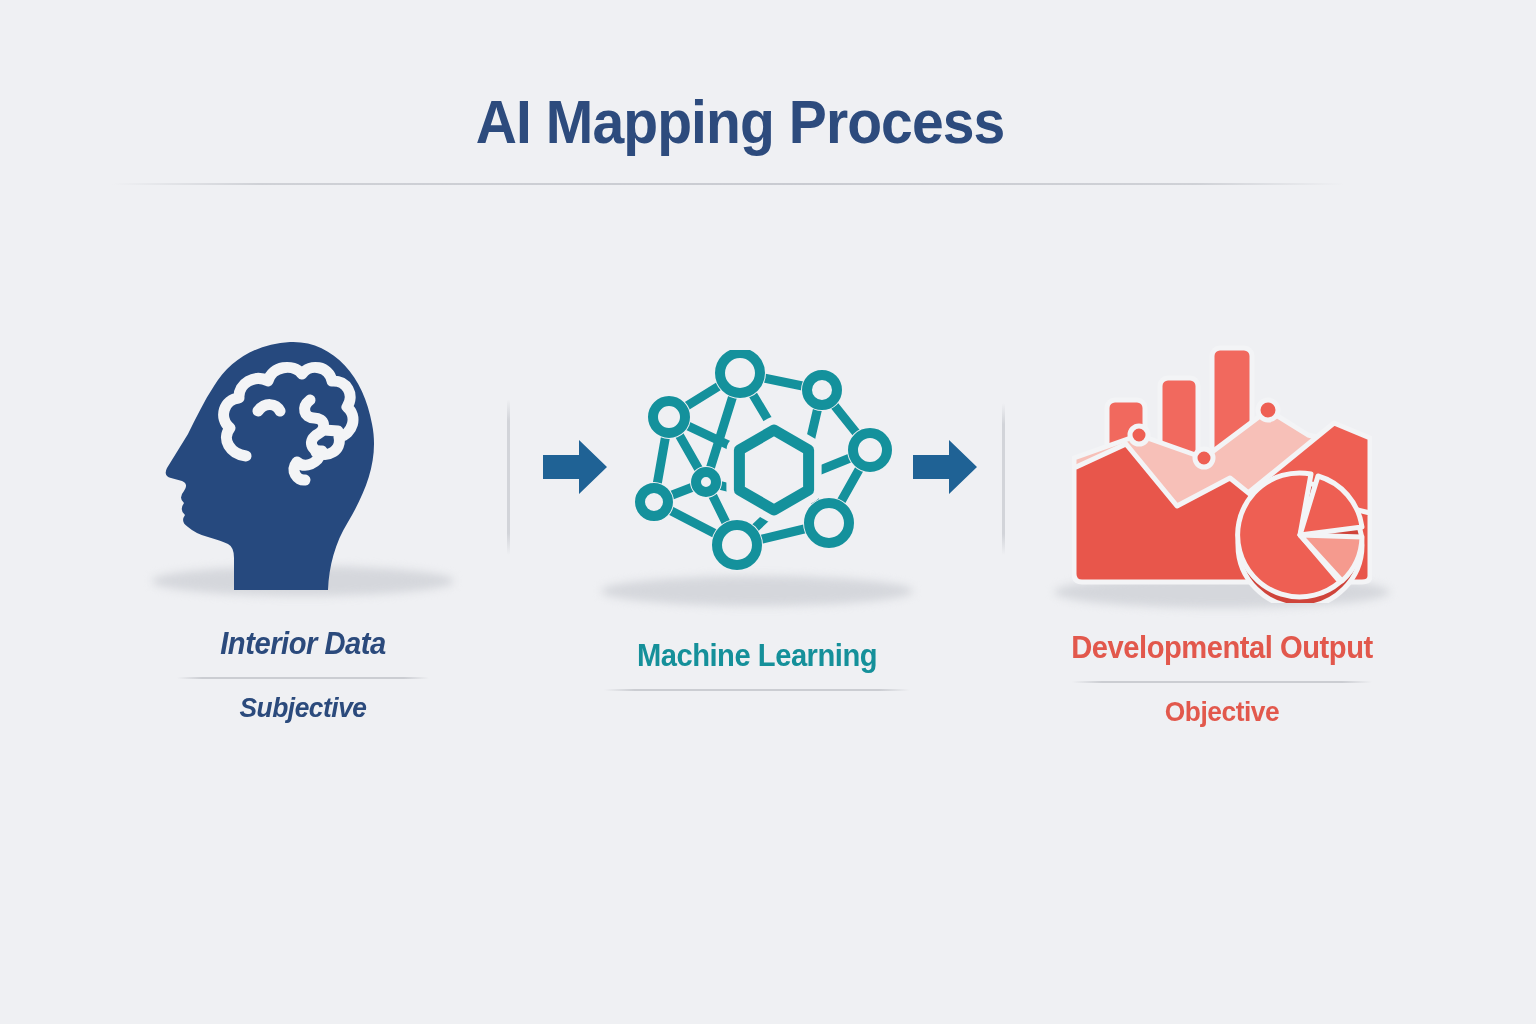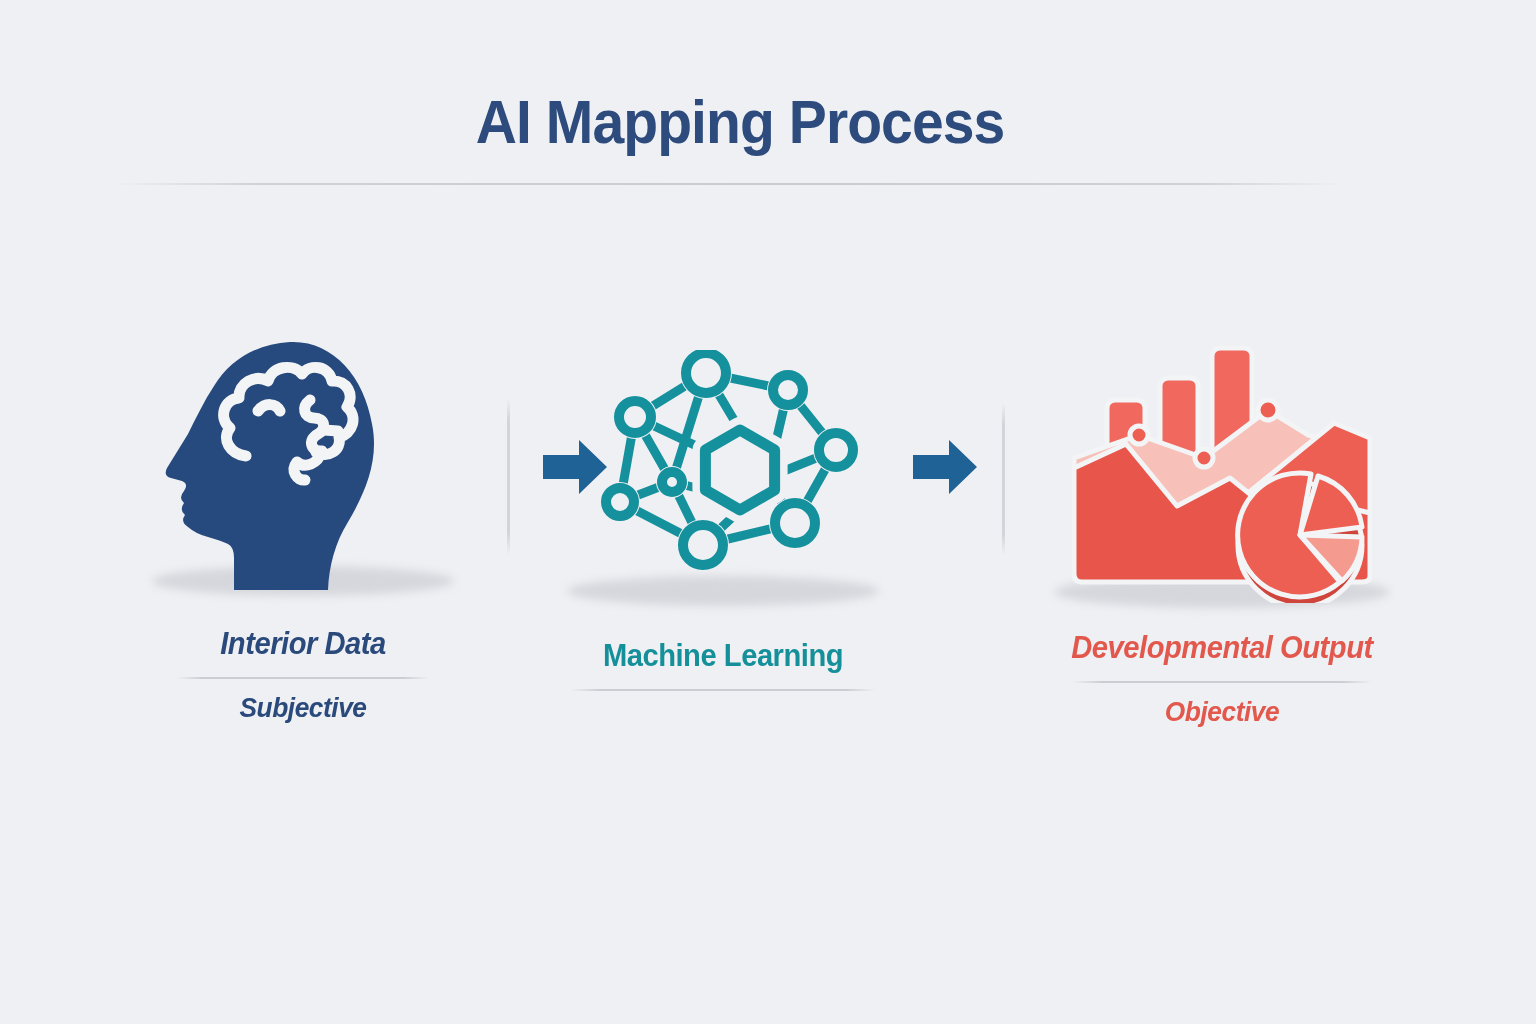--- a/index.html
+++ b/index.html
@@ -15,22 +15,22 @@
     text-align:center;font-size:62px;font-weight:bold;color:#2d4b7d;
     letter-spacing:-1px;transform:scaleX(.92);transform-origin:50% 50%;
   }
   .header-rule{
     position:absolute;top:183px;left:112px;width:1232px;height:2px;
     background:linear-gradient(90deg,rgba(207,209,214,0) 0%,#cfd1d6 12%,#c9cbd1 55%,#cfd1d6 88%,rgba(207,209,214,0) 100%);
   }
   
   .stage{position:absolute;top:338px;width:360px;text-align:center;}
   .stage.s0{left:123px;font-style:italic;}
-  .stage.s1{left:543px;}
-  .stage.s2{left:1042px;font-style:italic;}
+  .stage.s1{left:577px;}
+  .stage.s2{left:1042px;}
   .icon-area{position:relative;height:262px;}
   .icon-area svg{position:relative;display:block;margin:0 auto;}
   .s1 .icon-area svg{margin-top:12px;}
   .s2 .icon-area{height:266px;}
   .shadow{
     position:absolute;left:50%;transform:translateX(-50%);
     background:#d5d7dc;border-radius:50%;filter:blur(4px);
   }
   .s0 .shadow{top:228px;width:302px;height:30px;}
   .s1 .shadow{top:226px;width:312px;height:30px;}

